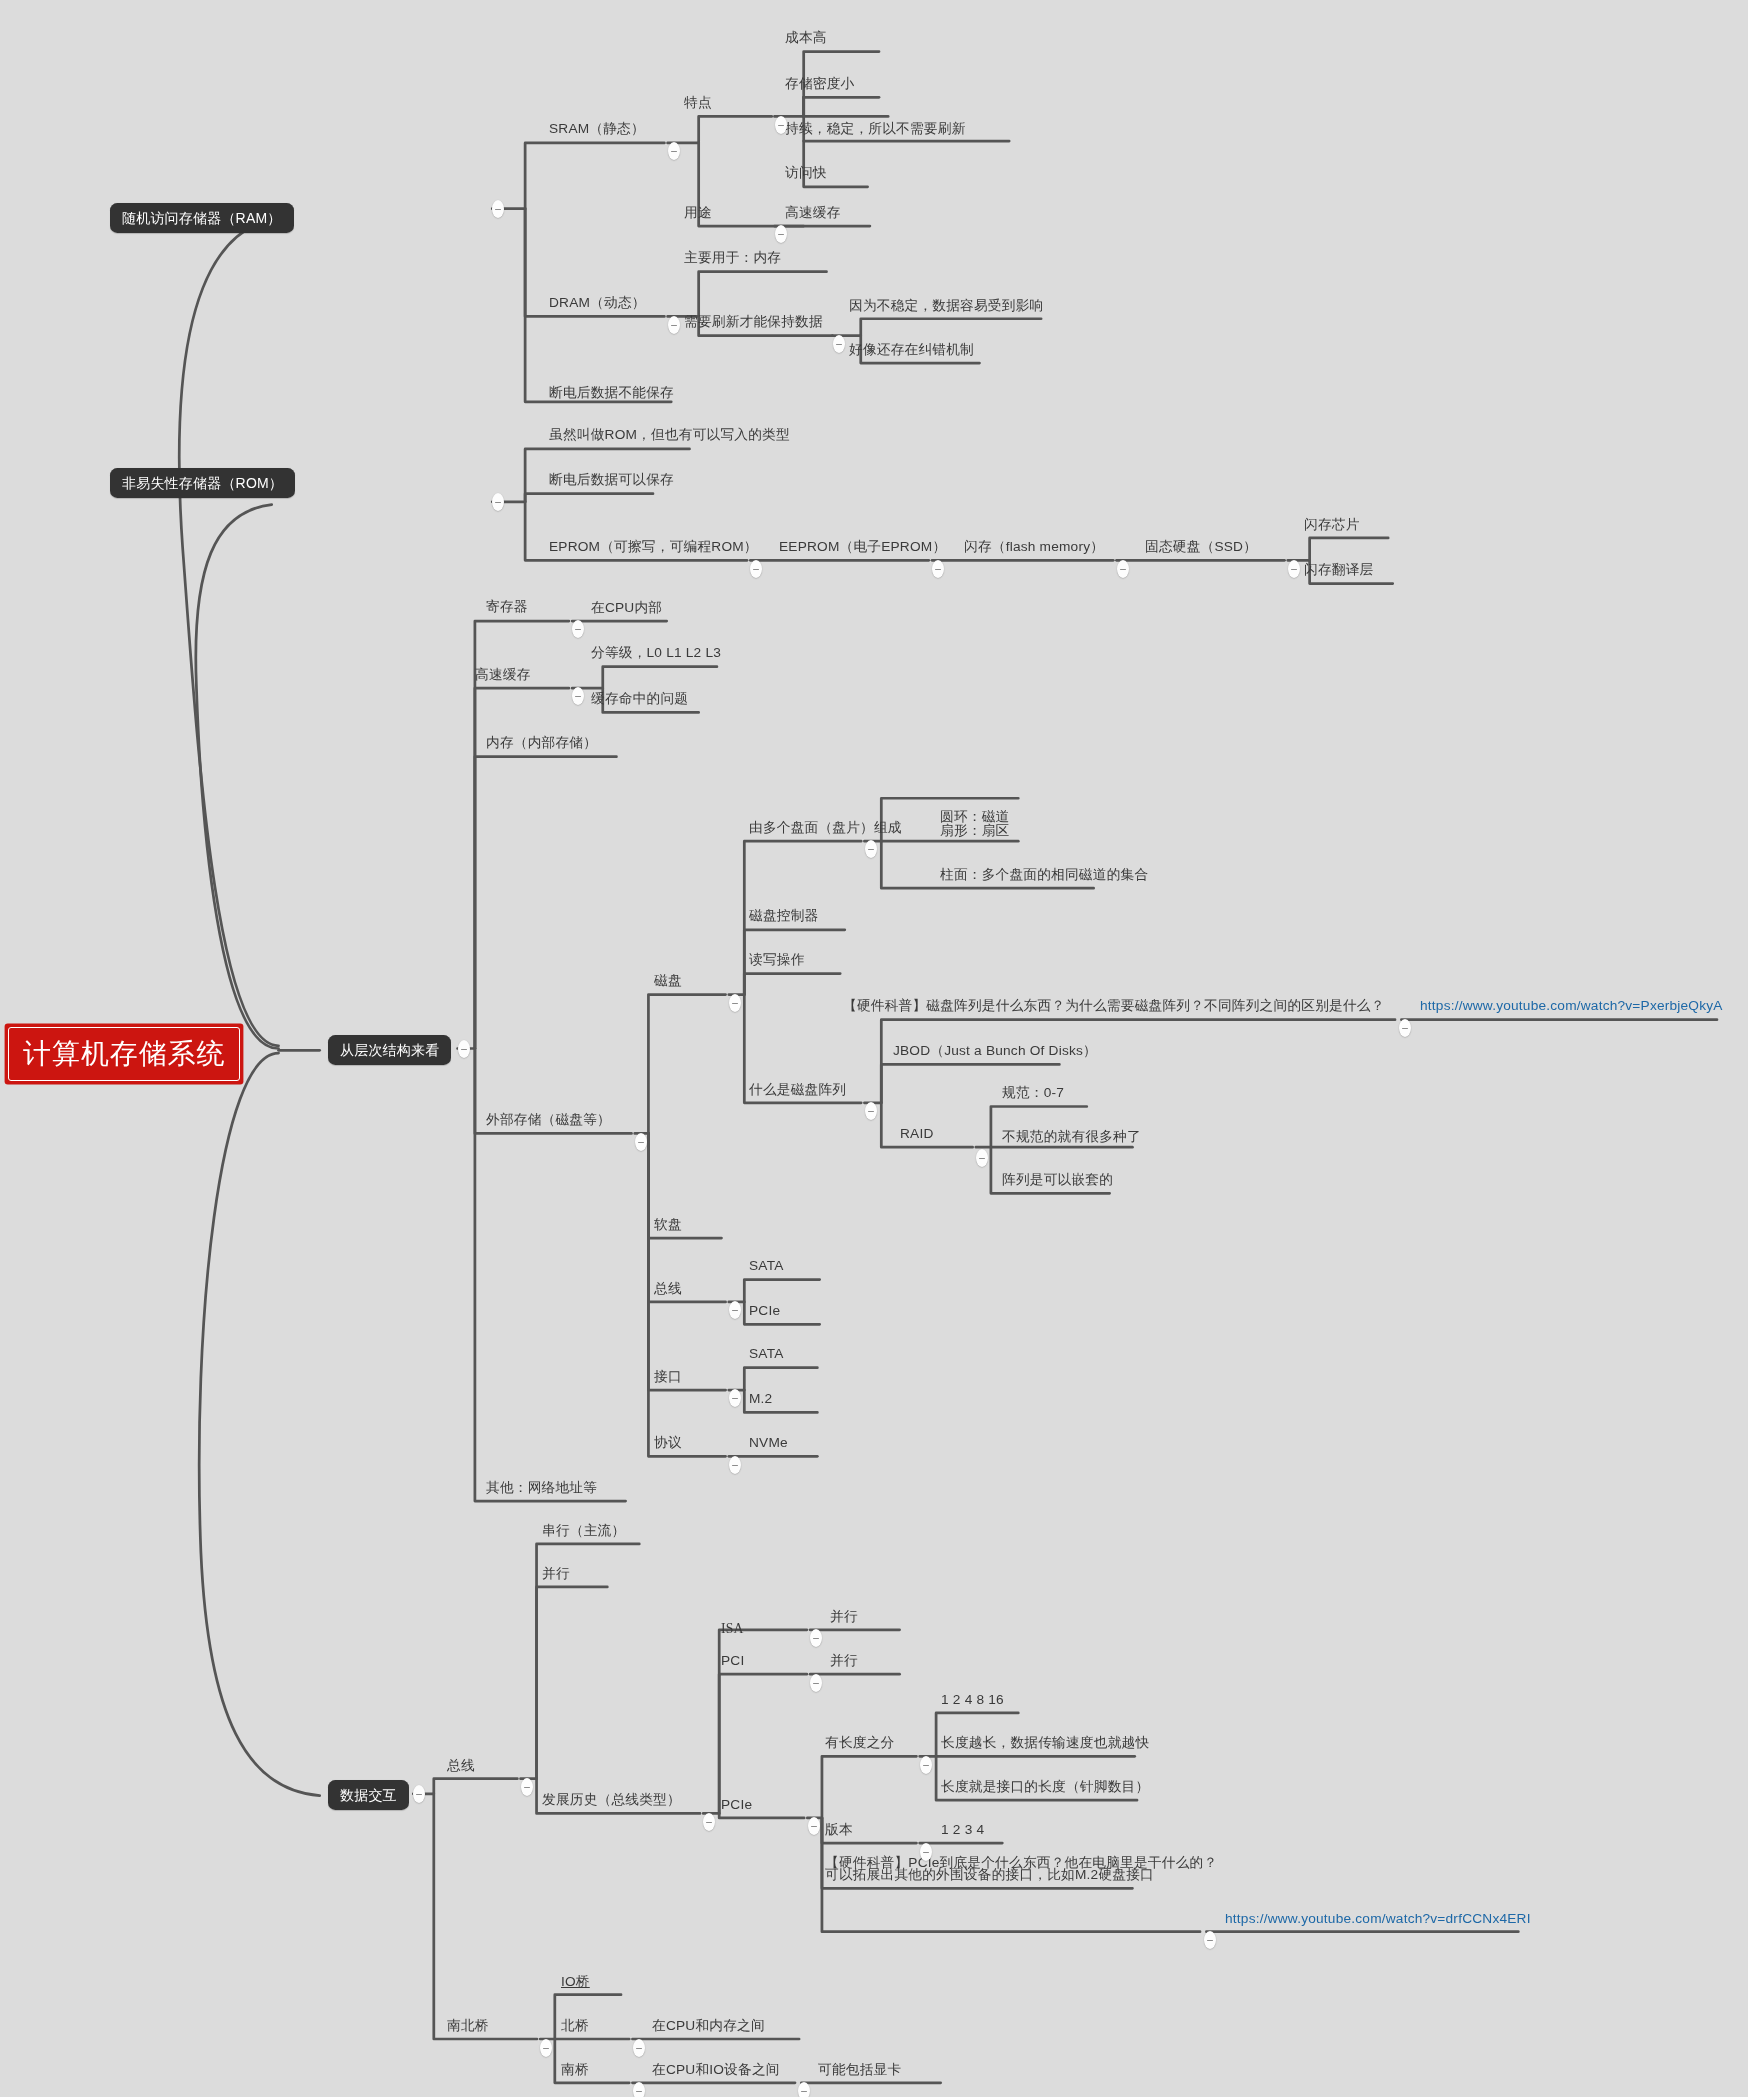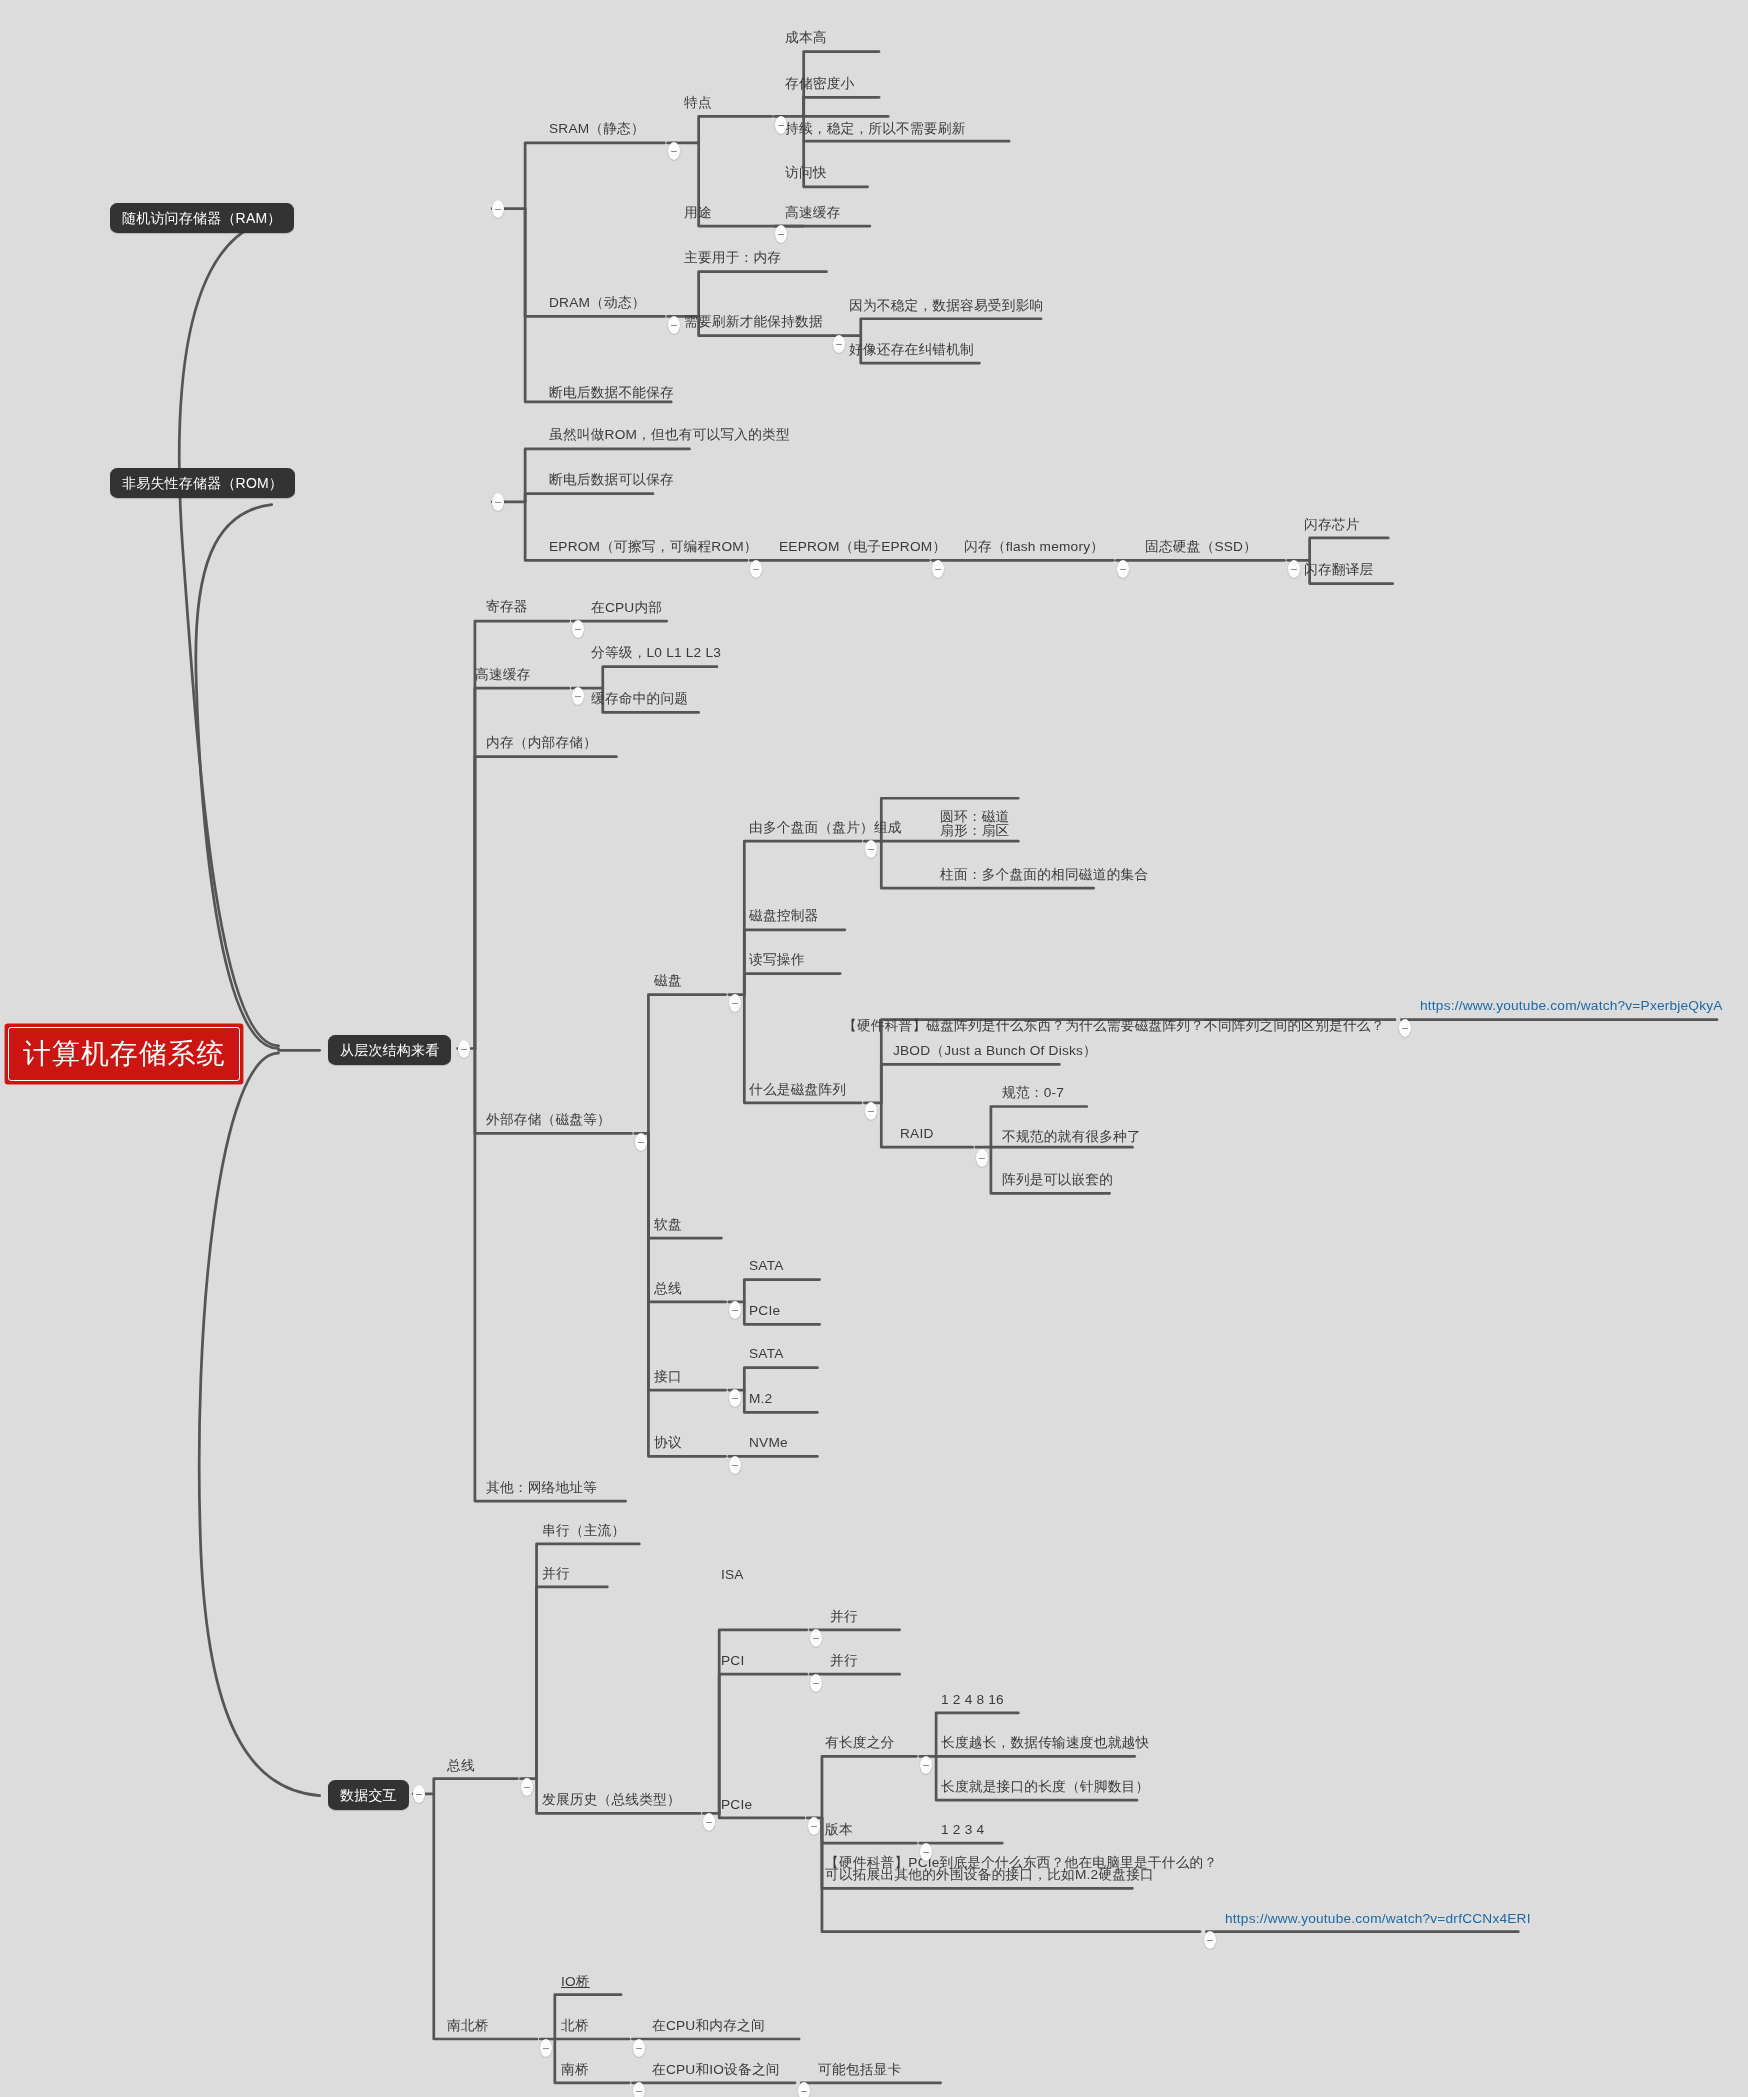--- a/index.html
+++ b/index.html
@@ -239,21 +239,21 @@
     <div class="node" style="left: 486px; top: 736px;">内存（内部存储）</div>
     <div class="node" style="left: 486px; top: 1113px;">外部存储（磁盘等）</div>
     <div class="node" style="left: 654px; top: 974px;">磁盘</div>
     <div class="node" style="left: 749px; top: 821px;">由多个盘面（盘片）组成</div>
     <div class="node" style="left: 940px; top: 778px; margin-top: 32px;">圆环：磁道</div>
     <div class="node" style="left: 940px; top: 824px;">扇形：扇区</div>
     <div class="node" style="left: 940px; top: 868px;">柱面：多个盘面的相同磁道的集合</div>
     <div class="node" style="left: 749px; top: 909px;">磁盘控制器</div>
     <div class="node" style="left: 749px; top: 953px;">读写操作</div>
     <div class="node" style="left: 749px; top: 1083px;">什么是磁盘阵列</div>
-    <div class="node" style="left: 843px; top: 999px; margin-top: 20px;">【硬件科普】磁盘阵列是什么东西？为什么需要磁盘阵列？不同阵列之间的区别是什么？</div>
+    <div class="node" style="left: 843px; top: 999px;">【硬件科普】磁盘阵列是什么东西？为什么需要磁盘阵列？不同阵列之间的区别是什么？</div>
     <div class="node link-url" style="left: 1420px; top: 999px;">https://www.youtube.com/watch?v=PxerbjeQkyA</div>
     <div class="node" style="left: 893px; top: 1044px;">JBOD（Just a Bunch Of Disks）</div>
     <div class="node" style="left: 900px; top: 1127px;">RAID</div>
     <div class="node" style="left: 1002px; top: 1086px;">规范：0-7</div>
     <div class="node" style="left: 1002px; top: 1130px;">不规范的就有很多种了</div>
     <div class="node" style="left: 1002px; top: 1173px;">阵列是可以嵌套的</div>
     <div class="node" style="left: 654px; top: 1218px;">软盘</div>
     <div class="node" style="left: 654px; top: 1282px;">总线</div>
     <div class="node" style="left: 749px; top: 1259px;">SATA</div>
     <div class="node" style="left: 749px; top: 1304px;">PCIe</div>
@@ -261,21 +261,21 @@
     <div class="node" style="left: 749px; top: 1347px;">SATA</div>
     <div class="node" style="left: 749px; top: 1392px;">M.2</div>
     <div class="node" style="left: 654px; top: 1436px;">协议</div>
     <div class="node" style="left: 749px; top: 1436px;">NVMe</div>
     <div class="node" style="left: 486px; top: 1481px;">其他：网络地址等</div>
     <div class="node lvl1" style="left: 328px; top: 1780px;">数据交互</div>
     <div class="node" style="left: 447px; top: 1759px;">总线</div>
     <div class="node" style="left: 542px; top: 1524px;">串行（主流）</div>
     <div class="node" style="left: 542px; top: 1567px;">并行</div>
     <div class="node" style="left: 542px; top: 1793px;">发展历史（总线类型）</div>
-    <div class="node" style="left: 721px; top: 1568px;">ISA</div>
+    <div class="node" style="left: 721px; top: 1622px; font-family: Liberation Serif, serif;">ISA</div>
     <div class="node" style="left: 830px; top: 1610px;">并行</div>
     <div class="node" style="left: 721px; top: 1654px;">PCI</div>
     <div class="node" style="left: 830px; top: 1654px;">并行</div>
     <div class="node" style="left: 721px; top: 1798px;">PCIe</div>
     <div class="node" style="left: 825px; top: 1736px;">有长度之分</div>
     <div class="node" style="left: 941px; top: 1693px;">1 2 4 8 16</div>
     <div class="node" style="left: 941px; top: 1736px;">长度越长，数据传输速度也就越快</div>
     <div class="node" style="left: 941px; top: 1780px;">长度就是接口的长度（针脚数目）</div>
     <div class="node" style="left: 825px; top: 1823px;">版本</div>
     <div class="node" style="left: 941px; top: 1823px;">1 2 3 4</div>

